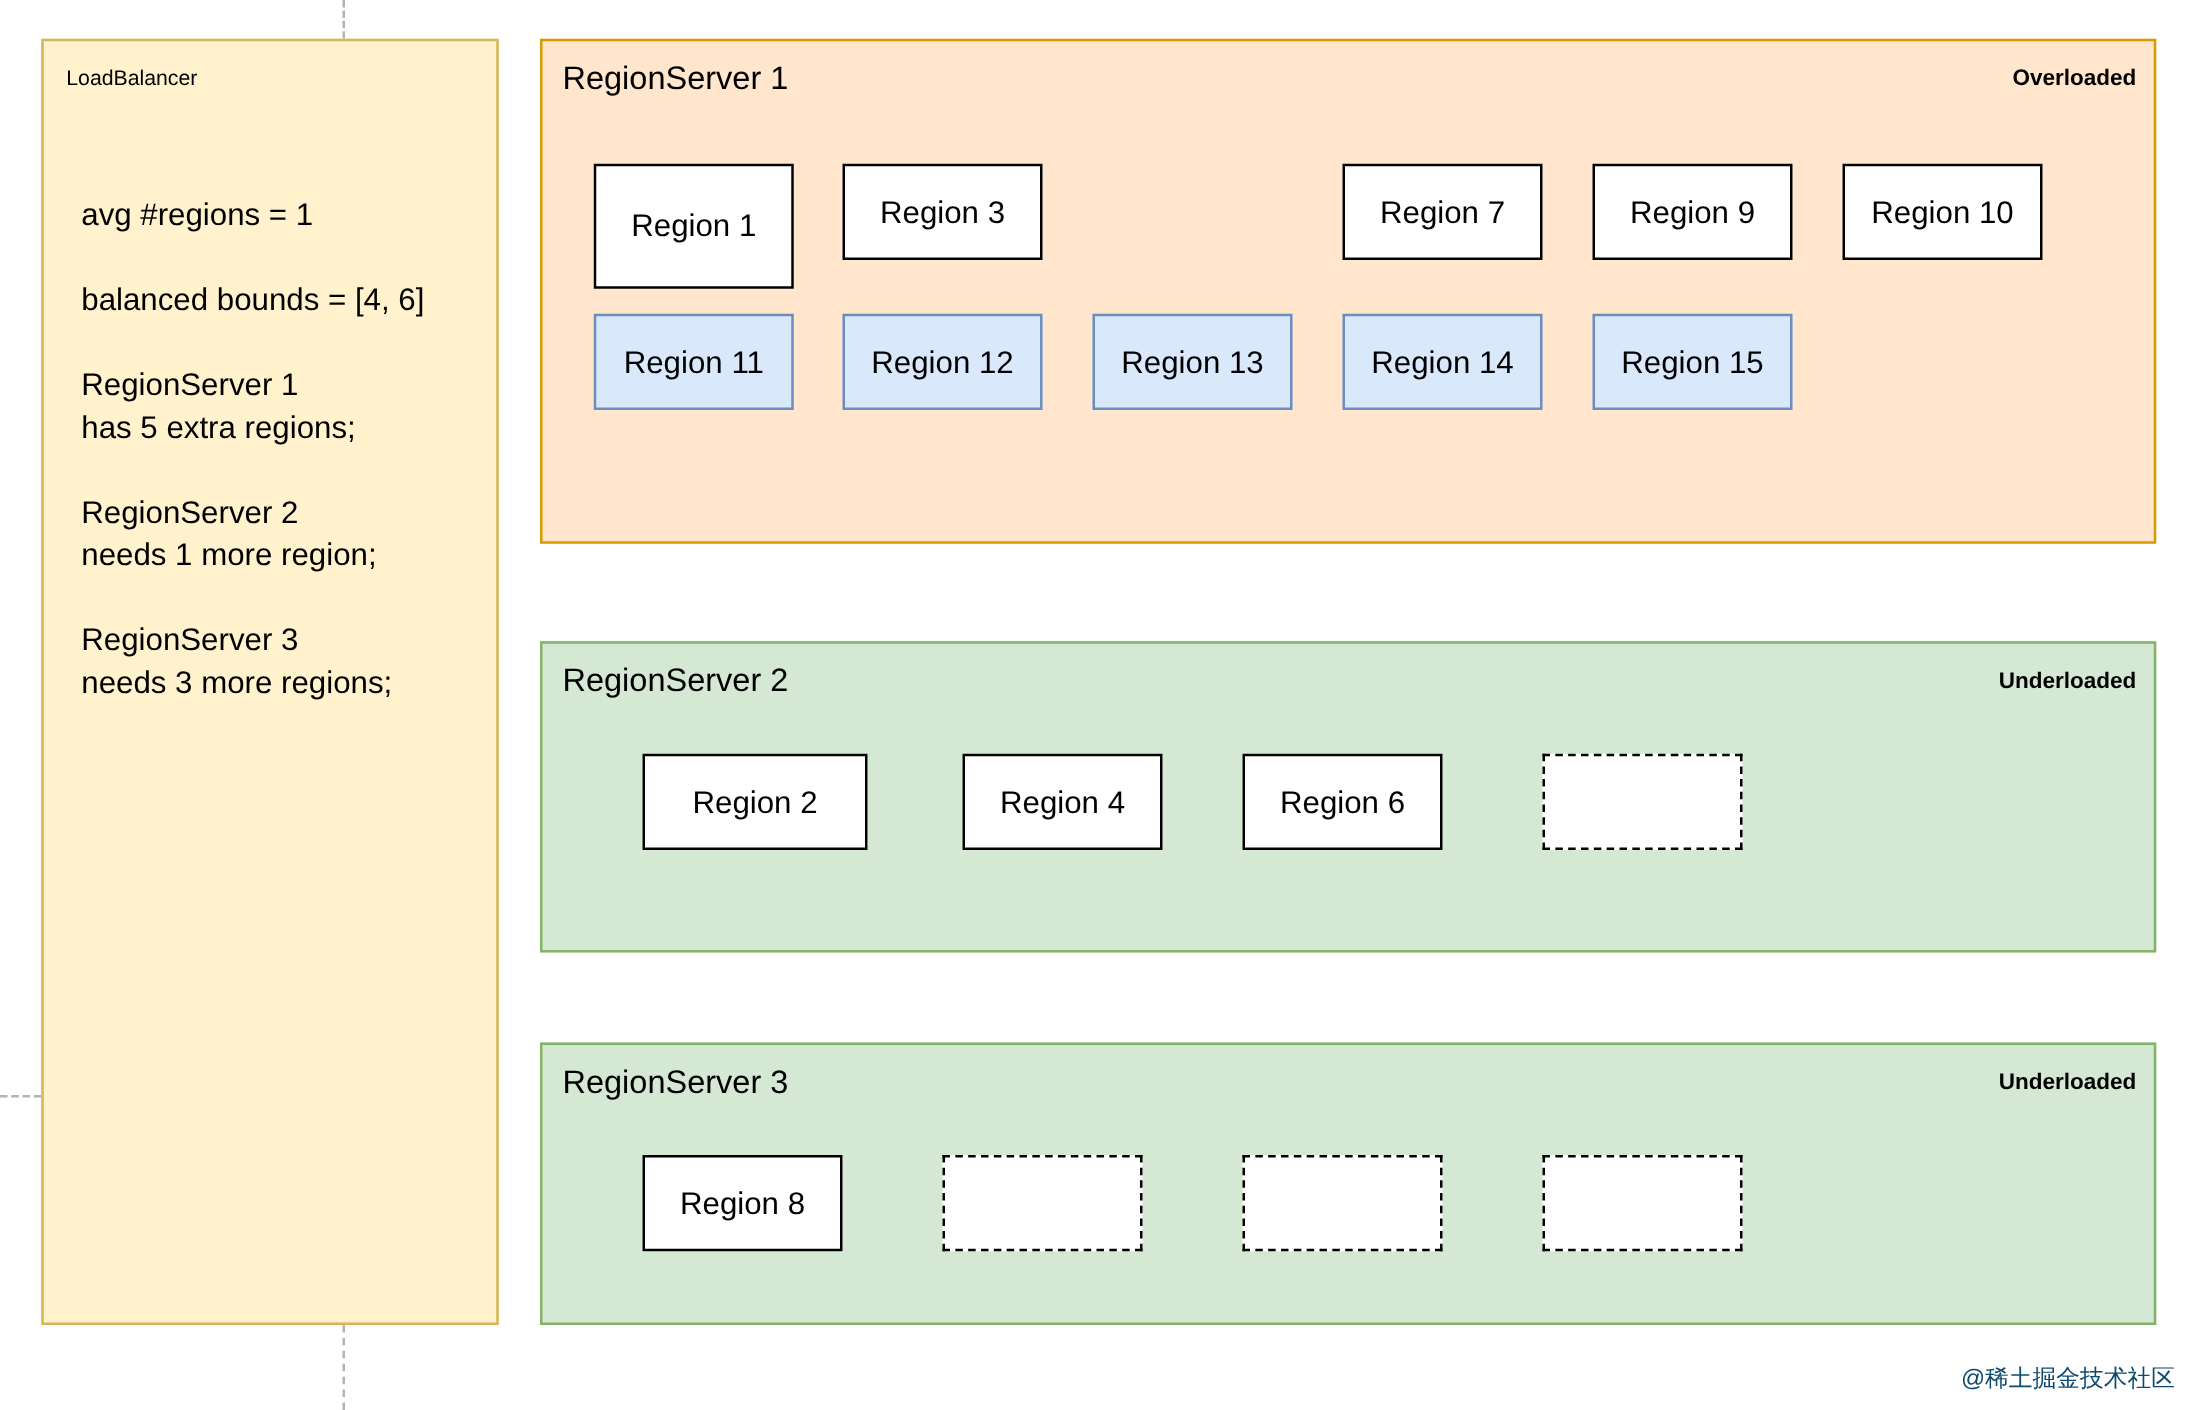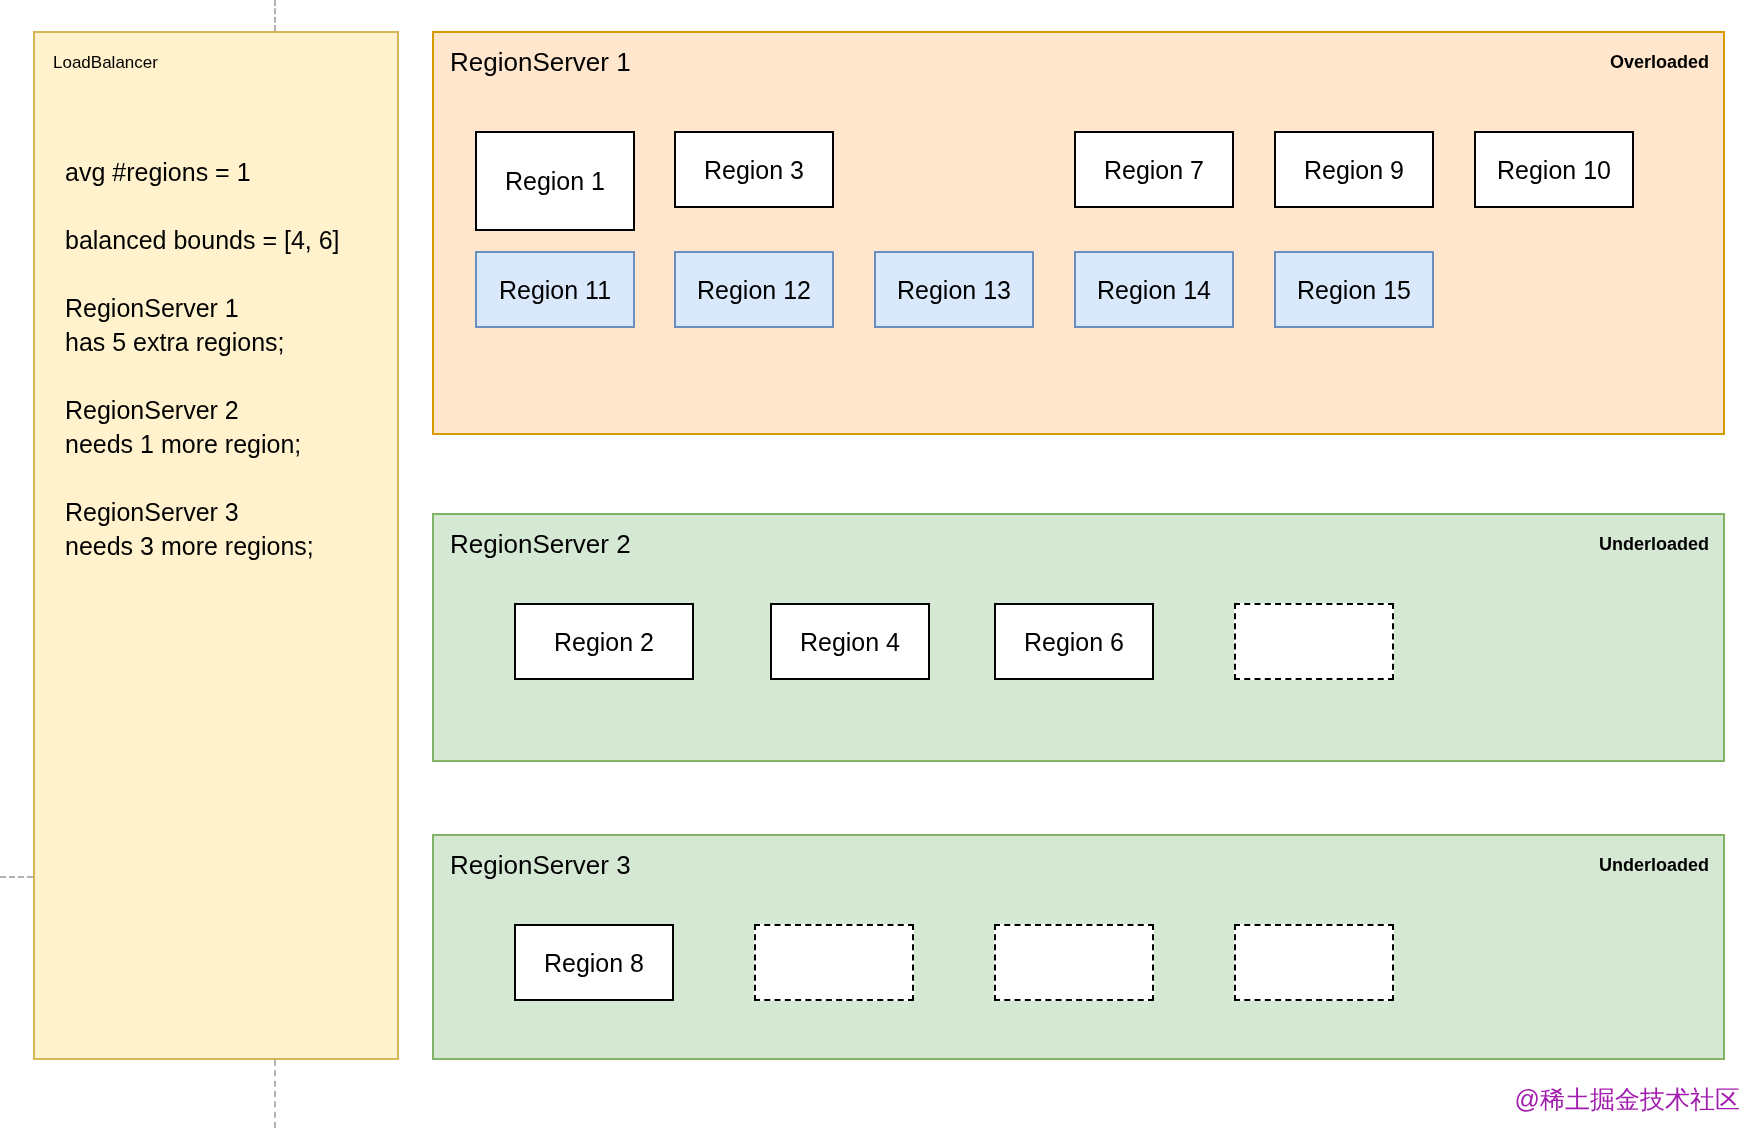--- a/index.html
+++ b/index.html
@@ -117,22 +117,22 @@
   .region.placeholder {
     background: #ffffff;
     border: 2px dashed #000000;
   }
 
   
   #watermark {
     position: absolute;
     right: 18px;
     bottom: 12px;
-    font-size: 25px;
-    color: #a21caf;
+    font-size: 19px;
+    color: #0c4a6e;
     white-space: pre;
   }
 </style>
 </head>
 <body>
 
 <div id="canvas">
 
   <div class="guide-v" style="left:274px; top:0px; height:31px;"></div>
   <div class="guide-v" style="left:274px; top:1060px; height:68px;"></div>

